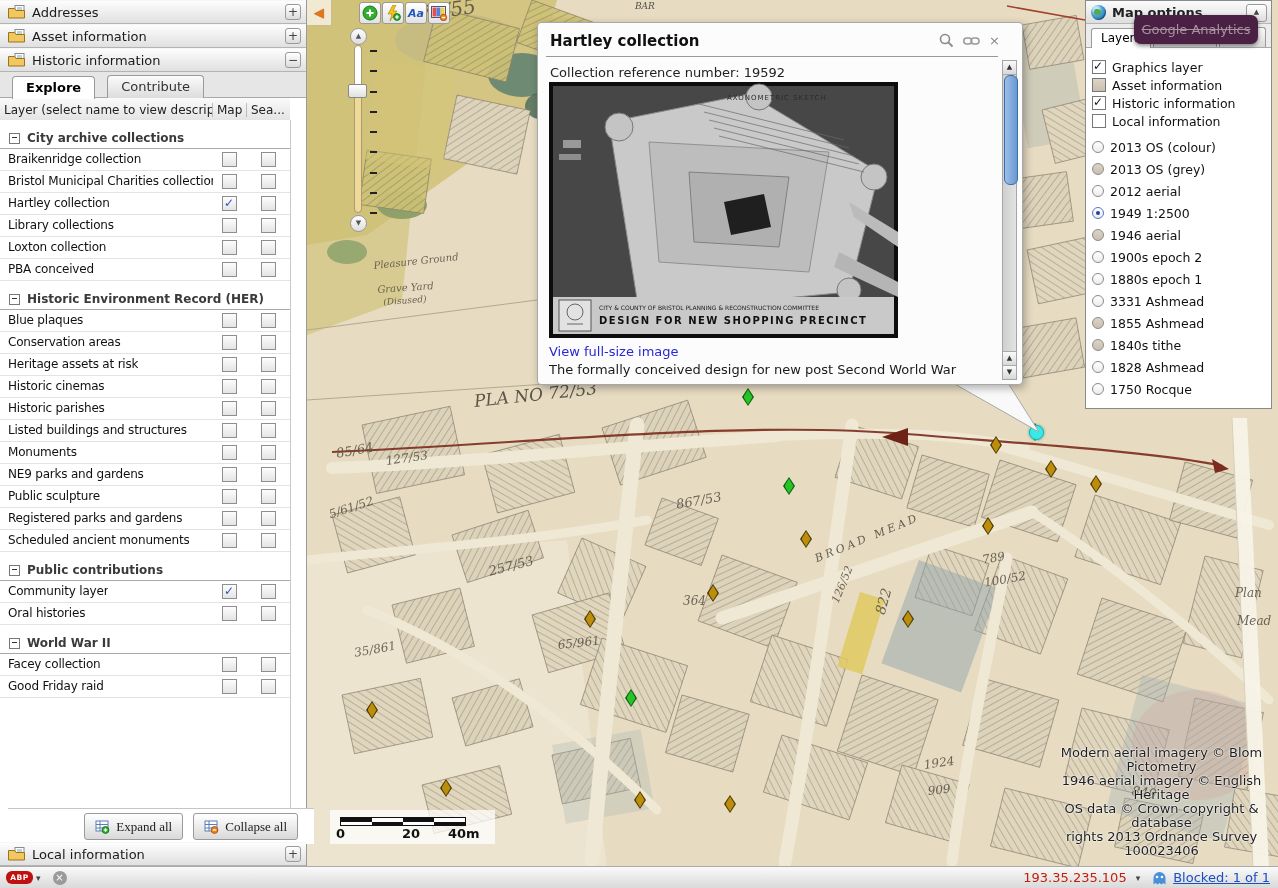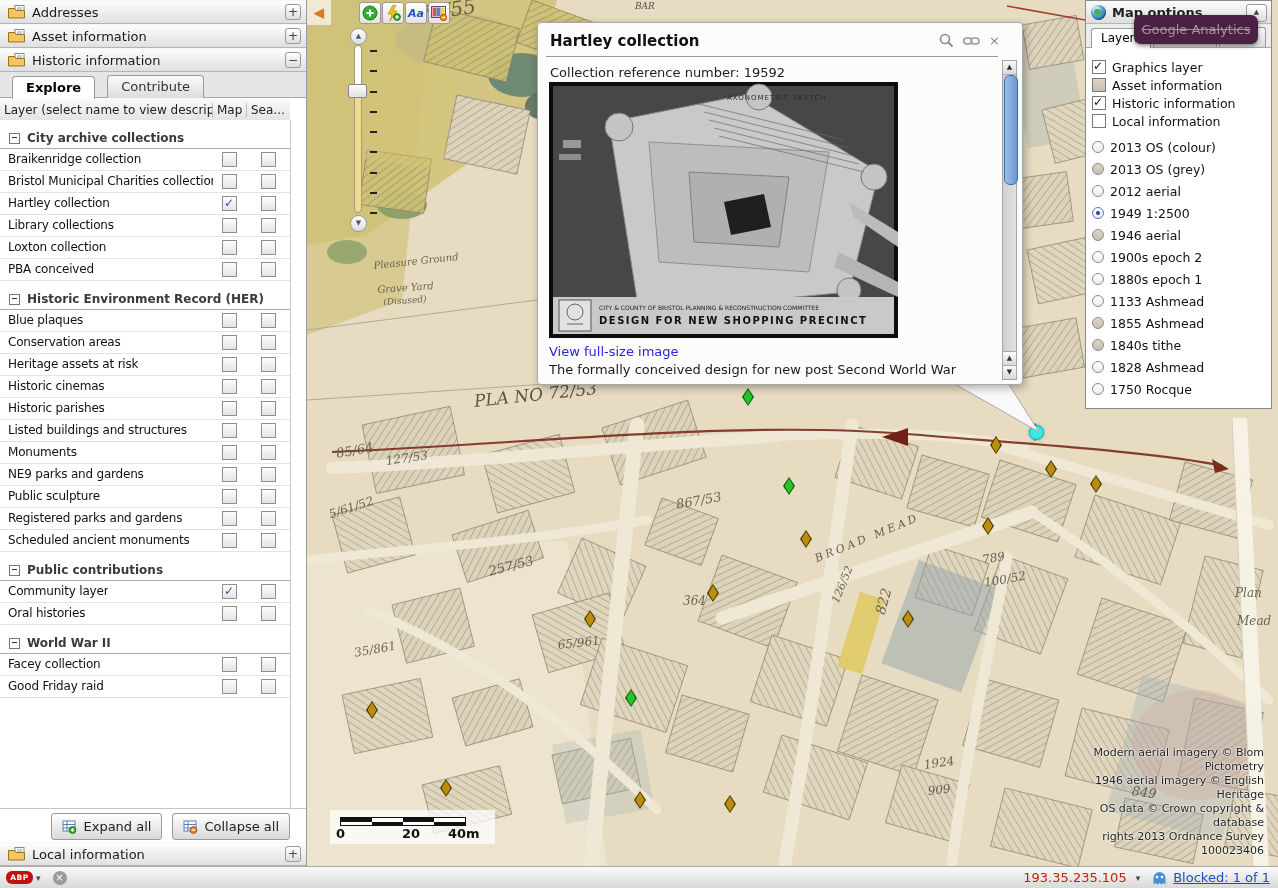--- a/index.html
+++ b/index.html
@@ -25,21 +25,21 @@
   .minusbox{width:9px;height:9px;border:1px solid #777;background:#fff;margin:0 7px 0 9px;position:relative;flex:0 0 auto;}
   .minusbox::after{content:"";position:absolute;left:2px;right:2px;top:3.5px;height:1px;background:#333;}
   .group-title{font-weight:bold;font-size:12px;color:#3a3a3a;white-space:nowrap;}
   .row{position:relative;height:21px;border-bottom:1px solid #e3e3e3;}
   .row-label{position:absolute;left:8px;top:3px;font-size:12px;letter-spacing:-.2px;color:#111;white-space:nowrap;max-width:205px;overflow:hidden;}
   .cb{position:absolute;top:3px;width:13px;height:13px;border:1px solid #8e8e8e;background:linear-gradient(#fdfdfd,#e4e4e4);box-sizing:content-box;}
   .cb .ck{display:none;position:absolute;left:1px;top:-1px;font-size:12px;font-weight:bold;color:#2a4fc0;line-height:14px;}
   .cb.checked .ck{display:block;}
   .map-cb{left:222px;}
   .sea-cb{left:261px;}
-  .actions{position:absolute;left:0;bottom:22px;width:306px;height:36px;border-top:1px solid #c5c5c5;background:#fff;display:flex;justify-content:flex-end;align-items:center;gap:10px;padding-right:16px;box-sizing:border-box;}
+  .actions{position:absolute;left:8px;bottom:22px;width:306px;height:36px;border-top:1px solid #c5c5c5;background:#fff;display:flex;justify-content:flex-end;align-items:center;gap:10px;padding-right:16px;box-sizing:border-box;font-family:Liberation Serif, serif;}
   .btn{display:inline-flex;align-items:center;gap:6px;height:25px;padding:0 10px;border:1px solid #9a9a9a;border-radius:3px;background:linear-gradient(#fff,#d9d9d9);font-size:13px;color:#222;}
   .acc-local{position:absolute;left:0;bottom:0;width:306px;}
   
   .map{position:absolute;left:307px;top:0;width:971px;height:866px;overflow:hidden;background:#e7dcc2;}
   .map svg.bg{position:absolute;left:0;top:0;}
   .map-label{position:absolute;font-family:"DejaVu Serif","Liberation Serif",serif;font-style:italic;color:#5a5245;white-space:nowrap;transform-origin:left top;opacity:.88;}
   .dm{position:absolute;width:12px;height:18px;margin-left:-6px;margin-top:-9px;clip-path:polygon(50% 0,100% 50%,50% 100%,0% 50%);}
   .dm-in{position:absolute;left:1.5px;top:1.5px;width:9px;height:15px;clip-path:polygon(50% 0,100% 50%,50% 100%,0% 50%);}
   .dm.olive{background:#4d3c05;}.dm.olive .dm-in{background:#bd8d0c;}
   .dm.green{background:#0e5e0e;}.dm.green .dm-in{background:#27c427;}
@@ -55,21 +55,21 @@
   .zthumb{position:absolute;left:2px;top:58px;width:17px;height:12px;border:1px solid #888;border-radius:2px;background:linear-gradient(#fff,#e0e0e0);}
   .zticks{position:absolute;left:24px;top:24px;height:164px;display:flex;flex-direction:column;justify-content:space-between;}
   .ztick{width:7px;height:2px;background:#222;}
   .scalebar{position:absolute;left:23px;top:810px;width:165px;height:34px;background:rgba(255,255,255,.72);}
   .sb-bar{position:absolute;left:10px;top:7px;width:126px;height:9px;border:1px solid #111;box-sizing:border-box;}
   .sb-r1,.sb-r2{height:50%;}
   .sb-r1{background:repeating-linear-gradient(90deg,#111 0 31px,#fff 31px 62px);}
   .sb-r2{background:repeating-linear-gradient(90deg,#fff 0 31px,#111 31px 62px);}
   .sb-labels{position:absolute;left:0;top:16px;width:160px;font-size:13px;font-weight:bold;color:#111;}
   .sb-0{position:absolute;left:6px;}.sb-20{position:absolute;left:72px;}.sb-40{position:absolute;left:118px;}
-  .attribution{position:absolute;right:14px;bottom:8px;text-align:right;width:205px;font-size:11px;line-height:14px;color:#1d1d1d;text-shadow:0 0 2px #fff,0 0 2px #fff;}
+  .attribution{position:absolute;right:14px;bottom:8px;text-align:center;width:205px;font-size:13px;line-height:14px;color:#1d1d1d;text-shadow:0 0 2px #fff,0 0 2px #fff;}
   
   .popup{position:absolute;left:537px;top:22px;width:486px;height:363px;background:#fcfcfc;border:1px solid #a8a8a8;border-radius:4px;box-shadow:2px 3px 8px rgba(0,0,0,.3);z-index:30;box-sizing:border-box;}
   .popup-tail{position:absolute;left:950px;top:383px;z-index:29;}
   .pp-title{position:absolute;left:12px;top:9px;font-size:15px;font-weight:bold;color:#111;}
   .pp-icons{position:absolute;right:22px;top:10px;display:flex;gap:9px;align-items:center;}
   .pp-close{font-size:13px;color:#888;line-height:12px;}
   .pp-rule{position:absolute;left:8px;right:24px;top:33px;border-top:1px solid #999;}
   .pp-ref{position:absolute;left:12px;top:42px;font-size:13px;color:#222;}
   .pp-img{position:absolute;left:11px;top:59px;width:349px;height:256px;}
   .pp-link{position:absolute;left:11px;top:321px;font-size:13px;color:#2727d4;text-decoration:none;}
@@ -516,21 +516,21 @@
             <span class="opt-lbl">1900s epoch 2</span>
           </div>
 
           <div class="bl-row">
             <span class="radio"></span>
             <span class="opt-lbl">1880s epoch 1</span>
           </div>
 
           <div class="bl-row">
             <span class="radio"></span>
-            <span class="opt-lbl">1133 Ashmead</span>
+            <span class="opt-lbl">3331 Ashmead</span>
           </div>
 
           <div class="bl-row">
             <span class="radio dim"></span>
             <span class="opt-lbl">1855 Ashmead</span>
           </div>
 
           <div class="bl-row">
             <span class="radio dim"></span>
             <span class="opt-lbl">1840s tithe</span>

